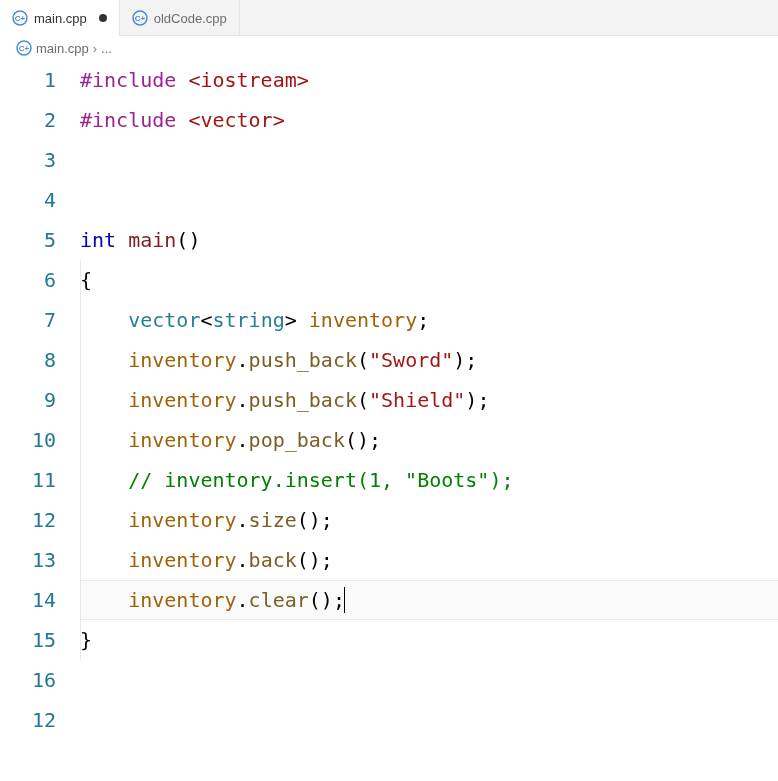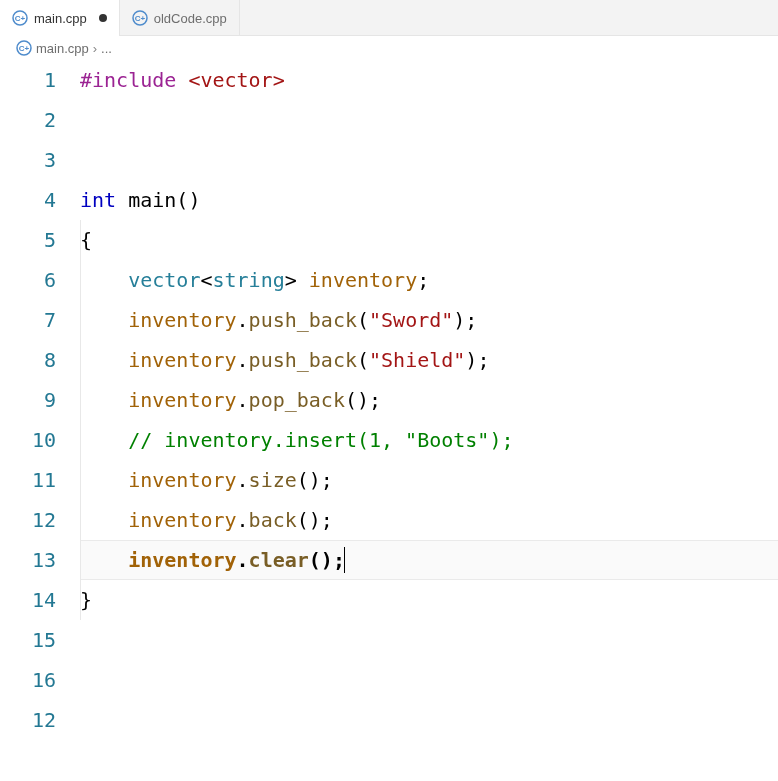--- a/index.html
+++ b/index.html
@@ -84,21 +84,20 @@
   position: relative;
 }
 .code-line {
   height: 40px;
   white-space: pre;
   position: relative;
 }
 .code-line.current {
   background: #fafafa;
   box-shadow: inset 0 1px 0 #eaeaea, inset 0 -1px 0 #eaeaea;
-  font-weight: bold;
 }
 .indent-guide {
   position: absolute;
   left: 0;
   top: 0;
   bottom: 0;
   width: 1px;
   background: #e8e8e8;
 }
 .cursor {
@@ -111,21 +110,21 @@
   position: relative;
   top: -2px;
 }
 
 .tok-preproc { color: #9b2393; }
 .tok-include-bracket { color: #a31515; }
 .tok-keyword-using { color: #9b2393; }
 .tok-keyword-namespace { color: #0000c0; }
 .tok-namespace-name { color: #267f99; }
 .tok-keyword-type { color: #0000c0; }
-.tok-func-name { color: #000000; text-align: center; }
+.tok-func-name { color: #7f1d1d; text-align: center; }
 .tok-punct { color: #000000; }
 .tok-brace { color: #000000; }
 .tok-class { color: #267f99; }
 .tok-var { color: #a16207; }
 .tok-method { color: #795e26; }
 .tok-string { color: #a31515; }
 .tok-comment { color: #008000; }
 </style>
 </head>
 <body>
@@ -178,20 +177,21 @@
     <div class="ln">10</div>
     <div class="ln">11</div>
     <div class="ln">12</div>
     <div class="ln">13</div>
     <div class="ln">14</div>
     <div class="ln">15</div>
     <div class="ln">16</div>
     <div class="ln">12</div>
   </div>
   <div class="code-area">
+    <div class="code-line"><span class="tok-preproc">#include</span> <span class="tok-include-bracket">&lt;iostream&gt;</span></div>
     <div class="code-line"><span class="tok-preproc">#include</span> <span class="tok-include-bracket">&lt;vector&gt;</span></div>
     <div class="code-line"><span></span></div>
     <div class="code-line"><span></span></div>
     <div class="code-line"><span class="tok-keyword-type">int</span> <span class="tok-func-name">main</span><span class="tok-punct">()</span></div>
     <div class="code-line"><span class="indent-guide"></span><span class="tok-brace">{</span></div>
     <div class="code-line"><span class="indent-guide"></span><span>    </span><span class="tok-class">vector</span><span class="tok-punct">&lt;</span><span class="tok-class">string</span><span class="tok-punct">&gt;</span><span> </span><span class="tok-var">inventory</span><span class="tok-punct">;</span></div>
     <div class="code-line"><span class="indent-guide"></span><span>    </span><span class="tok-var">inventory</span><span class="tok-punct">.</span><span class="tok-method">push_back</span><span class="tok-punct">(</span><span class="tok-string">"Sword"</span><span class="tok-punct">)</span><span class="tok-punct">;</span></div>
     <div class="code-line"><span class="indent-guide"></span><span>    </span><span class="tok-var">inventory</span><span class="tok-punct">.</span><span class="tok-method">push_back</span><span class="tok-punct">(</span><span class="tok-string">"Shield"</span><span class="tok-punct">)</span><span class="tok-punct">;</span></div>
     <div class="code-line"><span class="indent-guide"></span><span>    </span><span class="tok-var">inventory</span><span class="tok-punct">.</span><span class="tok-method">pop_back</span><span class="tok-punct">(</span><span class="tok-punct">)</span><span class="tok-punct">;</span></div>
     <div class="code-line"><span class="indent-guide"></span><span>    </span><span class="tok-comment">// inventory.insert(1, "Boots");</span></div>

